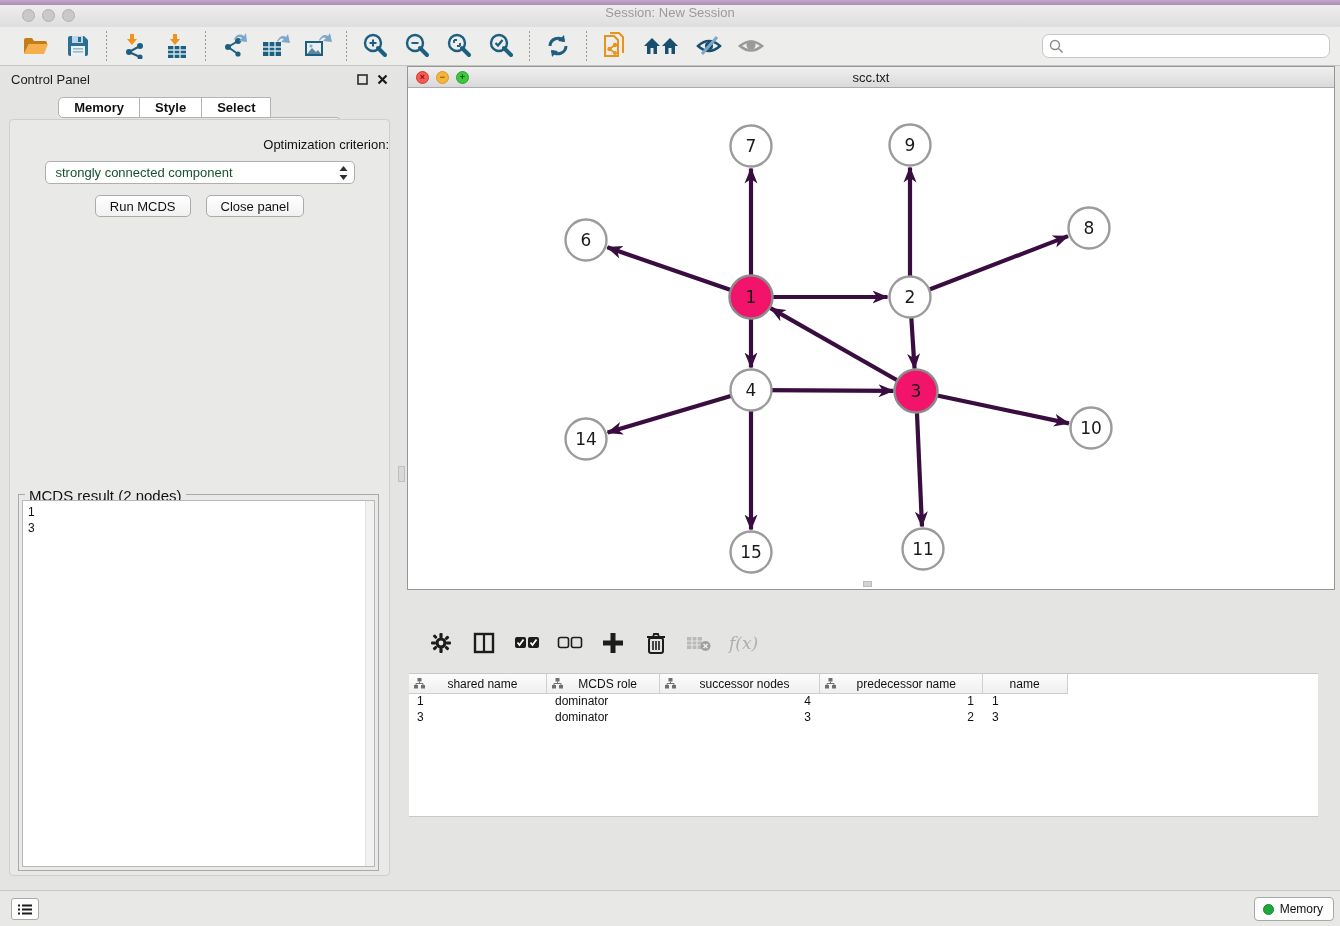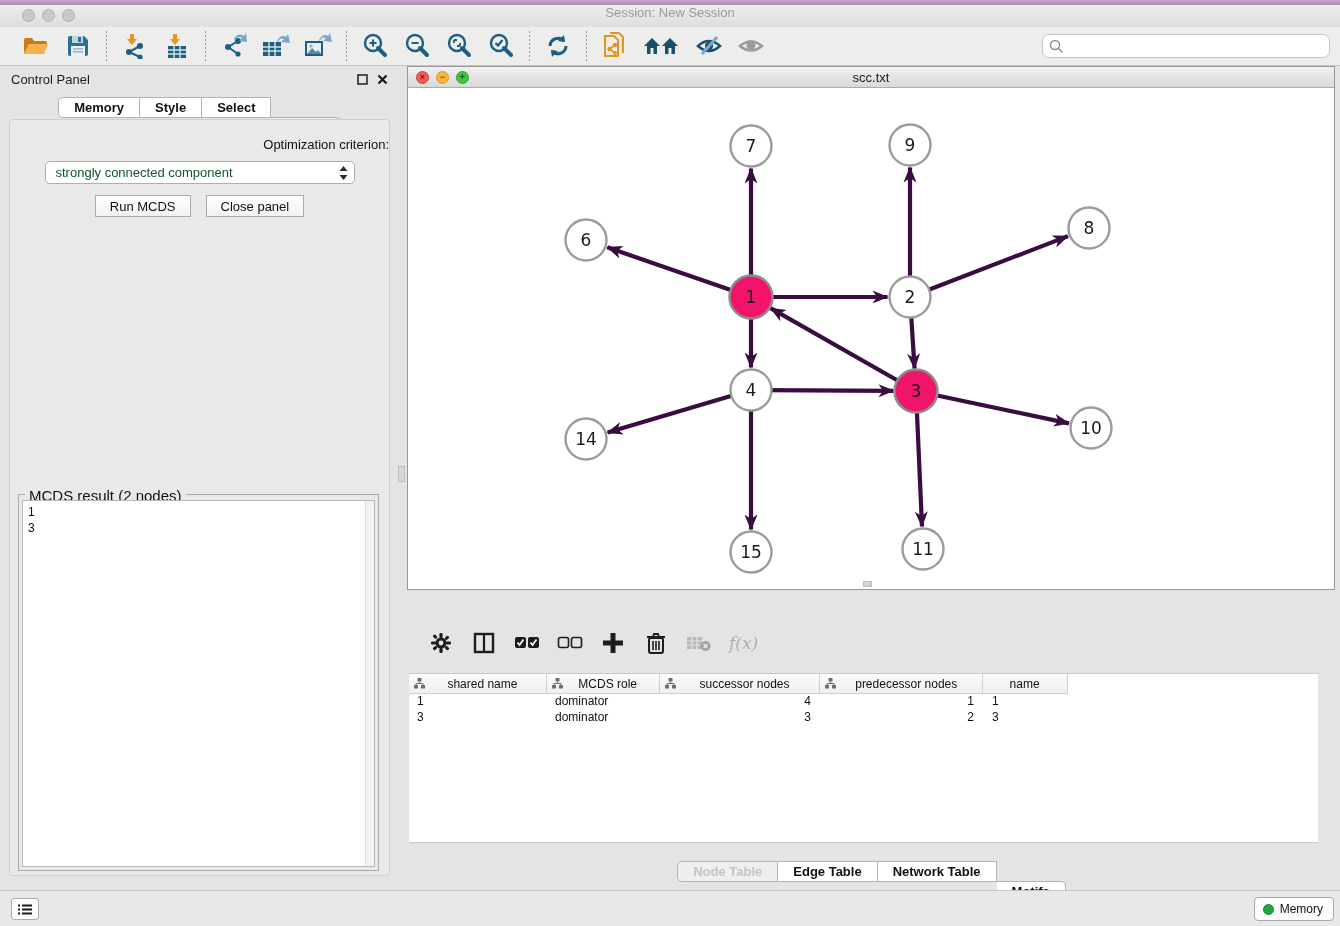--- a/index.html
+++ b/index.html
@@ -50,21 +50,21 @@
   .seg-tab.active { background:#efefed; color:#c2c5c8; }
   .cp-content { position:absolute; left:6px; right:6px; top:53px; bottom:6px;
     background:#e9e9e7; border:1px solid #cfcfcd; border-radius:4px; }
   .opt-label { margin-top:17px; text-align:right; font-size:13px; color:#111; }
   .criterion-select { width:310px; height:23px; margin:9px auto 0; background:#fff;
     border:1px solid #afafaf; border-radius:5px; display:flex; align-items:center;
     padding:0 6px 0 10px; font-size:13px; color:#14532d; }
   .criterion-select .chev { margin-left:auto; }
   .btn-row { display:flex; justify-content:center; gap:15px; margin-top:11px; }
   .mac-btn { height:22px; padding:0 14px; background:linear-gradient(#ffffff,#f1f1f1);
-    border:1px solid #ababab; border-radius:0; font-size:13px; color:#111;
+    border:1px solid #ababab; border-radius:5px; font-size:13px; color:#111;
     font-family:"Liberation Sans", sans-serif; }
   .result-group { position:absolute; left:8px; right:10px; top:374px; height:377px;
     border:1px solid #a9a9a9; }
   .result-title { position:absolute; left:6px; top:-8px; background:#e9e9e7;
     padding:0 4px; font-size:15px; color:#111; }
   .result-box { position:absolute; left:3px; right:3px; top:5px; bottom:3px;
     background:#fff; border:1px solid #b8b8b8; font-size:12px; color:#111;
     padding:3px 5px; line-height:16px; overflow:hidden; }
   .result-scroll { position:absolute; right:4px; top:6px; bottom:4px; width:9px;
     background:#f1f1f1; border-left:1px solid #e0e0e0; }
@@ -89,21 +89,21 @@
     background:#d8d8d8; border:1px solid #bfbfbf; }
 
   .graph-label { font-family:"DejaVu Sans", sans-serif; font-size:17px; }
 
   
   .table-panel { position:absolute; left:407px; top:595px; width:929px; height:293px; }
   .tp-toolbar { position:absolute; left:4px; top:28px; right:4px; height:40px;
     display:flex; align-items:center; gap:17px; padding-left:17px; }
   .tp-btn { width:26px; height:26px; display:flex; align-items:center; justify-content:center; }
   .fx-label { font-family:"DejaVu Serif", serif; font-style:italic; font-size:17px; color:#aeaeae; }
-  .tbl-region { position:absolute; left:2px; right:18px; top:78px; height:170px;
+  .tbl-region { position:absolute; left:2px; right:18px; top:78px; height:144px;
     background:#fff; border-top:1px solid #c9c9c9; border-bottom:1px solid #c9c9c9; }
   .tbl-head { display:flex; height:20px; background:linear-gradient(#fcfcfc,#efefef);
     border-bottom:1px solid #cfcfcf; width:659px; border-right:1px solid #cfcfcf; }
   .th-cell { display:flex; align-items:center; border-right:1px solid #cfcfcf;
     font-size:12px; color:#111; padding-left:5px; position:relative; }
   .th-cell:last-child { border-right:none; }
   .th-label { flex:1; text-align:center; padding-right:6px; }
   .tbl-row { display:flex; height:16px; font-size:12px; color:#111; }
   .td-cell { overflow:hidden; white-space:nowrap; }
   .td-left { text-align:left; padding-left:8px; }
@@ -518,21 +518,21 @@
         </div>
         <div class="th-cell" style="width: 163px;">
           <svg width="11" height="11">
             <g fill="#6f6f6f">
               <rect x="3.5" y="0" width="4" height="3.5"></rect>
               <rect x="0" y="7" width="4" height="3.5"></rect>
               <rect x="7" y="7" width="4" height="3.5"></rect>
             </g>
             <path d="M5.5 3.5 V5.5 M2 7 V5.5 H9 V7" stroke="#6f6f6f" fill="none"></path>
           </svg>
-          <span class="th-label">predecessor nodes</span>
+          <span class="th-label">predecessor name</span>
         </div>
         <div class="th-cell" style="width: 84px;">
           <span class="th-label">name</span>
         </div>
       </div>
     <div id="tbl-body">
         <div class="tbl-row">
           <div class="td-cell td-left" style="width: 138px;">1</div>
           <div class="td-cell td-left" style="width: 113px;">dominator</div>
           <div class="td-cell td-right" style="width: 161px;">4</div>
@@ -541,28 +541,20 @@
         </div>
         <div class="tbl-row">
           <div class="td-cell td-left" style="width: 138px;">3</div>
           <div class="td-cell td-left" style="width: 113px;">dominator</div>
           <div class="td-cell td-right" style="width: 161px;">3</div>
           <div class="td-cell td-right" style="width: 163px;">2</div>
           <div class="td-cell td-left" style="width: 84px;">3</div>
         </div>
       </div>
   </div>
-  <div class="tp-tabs">
-      <div class="seg-group" id="tp-tabs">
-        <div class="seg-tab active">Node Table</div>
-        <div class="seg-tab">Edge Table</div>
-        <div class="seg-tab">Network Table</div>
-        <div class="seg-tab">Motifs</div>
-      </div>
-    </div>
 </div>
 
 <div class="status-bar">
   <span class="list-btn">
     <svg width="16" height="13">
         <g stroke="#1c1c1c" stroke-width="2">
           <path d="M1 2.5 H3 M5 2.5 H15"></path>
           <path d="M1 6.5 H3 M5 6.5 H15"></path>
           <path d="M1 10.5 H3 M5 10.5 H15"></path>
         </g>

